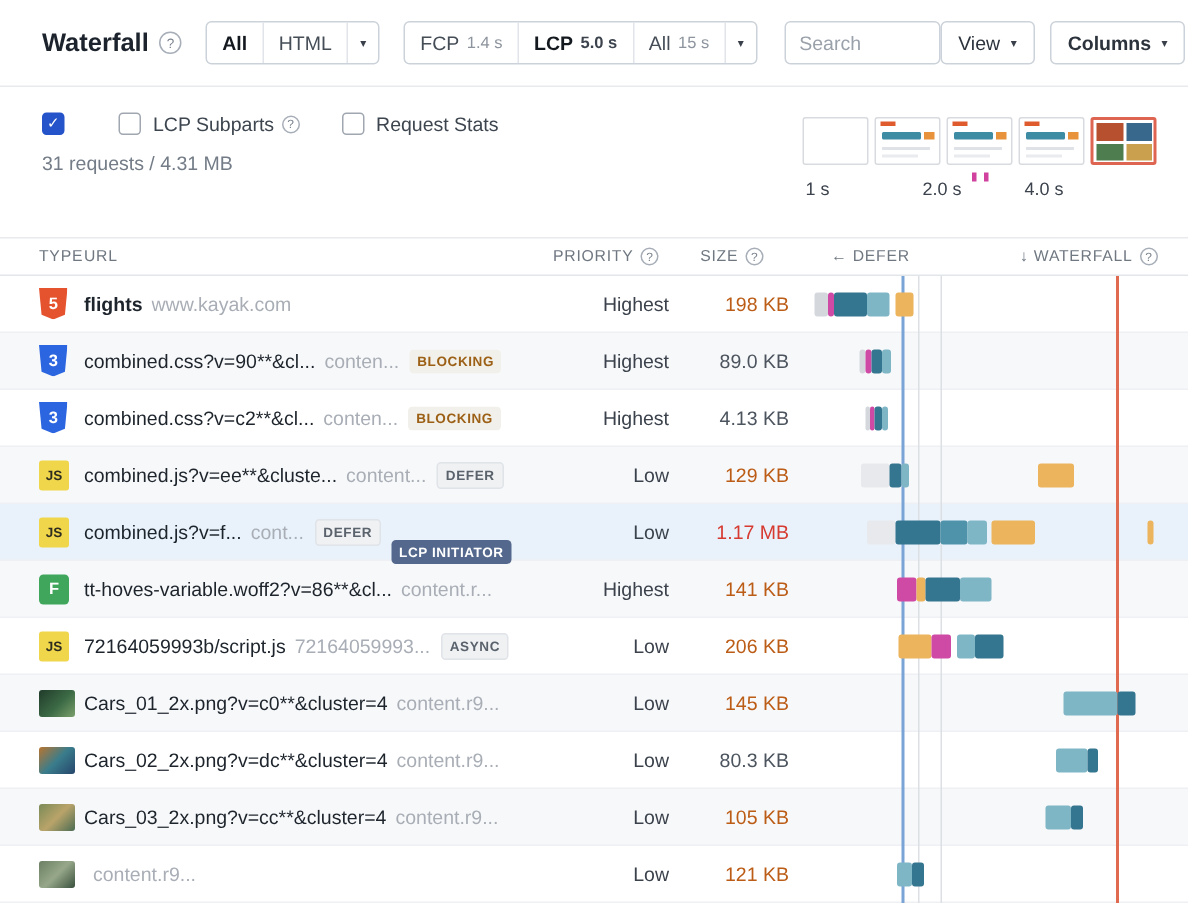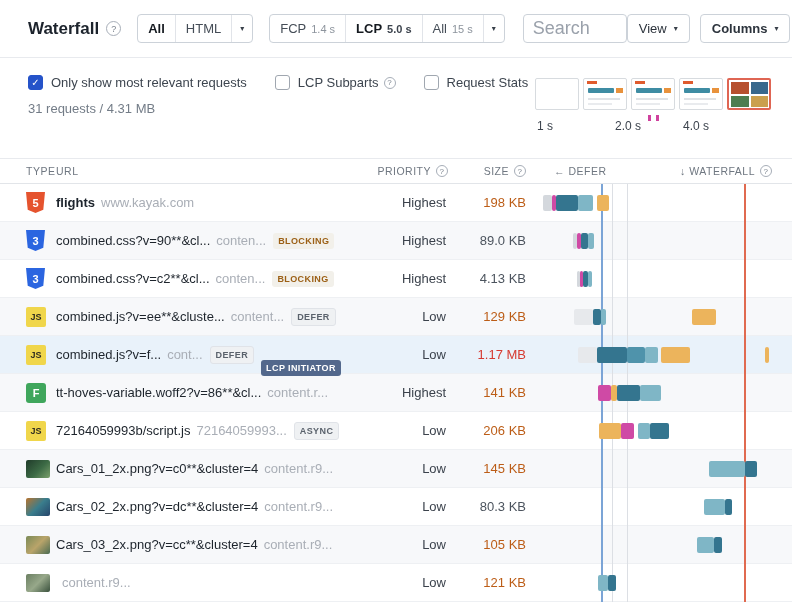--- a/index.html
+++ b/index.html
@@ -12,21 +12,21 @@
   .help { display:inline-flex; align-items:center; justify-content:center; width:15px; height:15px;
           border:1px solid #a7aeb8; border-radius:50%; font-size:9px; color:#7b838e; margin-left:7px; flex:none; }
   .help-sm { width:12px; height:12px; font-size:8px; margin-left:5px; }
   .seg { display:flex; align-items:stretch; height:29px; border:1px solid #ccd2d9; border-radius:4px; background:#fff; margin-left:16px; }
   .seg-item { display:flex; align-items:center; padding:0 10px; font-size:13px; color:#454d57; border-left:1px solid #e1e4e9; cursor:pointer; white-space:nowrap; }
   .seg-item:first-child { border-left:none; }
   .seg-item.sel { font-weight:700; color:#14191f; }
   .seg-item .val { font-size:11px; color:#8d949d; margin-left:5px; font-weight:400; }
   .seg-item.sel .val { color:#3c434d; font-weight:700; }
   .seg-caret { display:flex; align-items:center; padding:0 8px; border-left:1px solid #e1e4e9; color:#39404a; font-size:8px; cursor:pointer; }
-  .search { width:104px; height:29px; border:1px solid #ccd2d9; border-radius:4px; padding:0 9px; font-size:18px;
+  .search { width:104px; height:29px; border:1px solid #ccd2d9; border-radius:4px; padding:0 9px; font-size:13px;
             color:#333; font-family:inherit; margin-left:18px; }
   .search::placeholder { color:#9aa1ab; }
   .btn { display:flex; align-items:center; height:29px; padding:0 11px; border:1px solid #ccd2d9; border-radius:4px;
          background:#fff; font-size:13px; color:#2c333c; cursor:pointer; }
   .btn .caret { font-size:8px; margin-left:7px; color:#39404a; }
   .push { margin-left:auto; }
   .ml10 { margin-left:10px;font-weight:bold; }
 
   
   .controls { position:relative; height:100px; padding:17px 28px 0; }
@@ -56,21 +56,21 @@
   .m1 { left:113px; } .m2 { left:121px; }
   .timeline { position:relative; height:16px; margin-top:9px; font-size:12px; color:#3c434d; }
   .timeline span { position:absolute; top:0; }
   .t0 { left:2px; } .t2 { left:80px; } .t4 { left:148px; }
 
   
   .grid-cols { display:grid; grid-template-columns:40px 304px 90px 90px 252px; align-items:center; padding-left:16px; }
   .thead { height:26px; border-top:1px solid #e8eaee; border-bottom:1px solid #e2e5e9;
            font-size:10.5px; letter-spacing:.5px; color:#6f7781; }
   .th-type { padding-left:10px; }
-  .th-right { display:flex; justify-content:flex-end; align-items:center; padding-right:2px; }
+  .th-right { display:flex; justify-content:center; align-items:center; padding-right:2px; }
   .th-size { padding-right:14px; }
   .th-wf { display:flex; justify-content:space-between; align-items:center; padding-left:14px; padding-right:20px; }
   .th-wf .grp { display:flex; align-items:center; }
 
   .tbody { position:relative; }
   .row { height:38px; border-bottom:1px solid #eef0f3; background:#fff; cursor:pointer; }
   .row.zebra { background:#f7f8fa; }
   .row.hl { background:#e9f2fa; }
   .cell-type { display:flex; padding-left:10px; }
   .ticon { display:flex; align-items:center; justify-content:center; font-weight:800; flex:none; }
@@ -143,21 +143,20 @@
     <div class="btn ml10">
       <span>Columns</span>
       <span class="caret">▾</span>
     </div>
   </div>
 
   <div class="controls">
     <div class="cb-row">
       <label class="cb">
         <span class="box checked">✓</span>
-        <span class="cb-label">Only show most relevant requests</span>
       </label>
       <label class="cb">
         <span class="box"></span>
         <span class="cb-label">LCP Subparts</span>
         <span class="help help-sm">?</span>
       </label>
       <label class="cb">
         <span class="box"></span>
         <span class="cb-label">Request Stats</span>
       </label>

